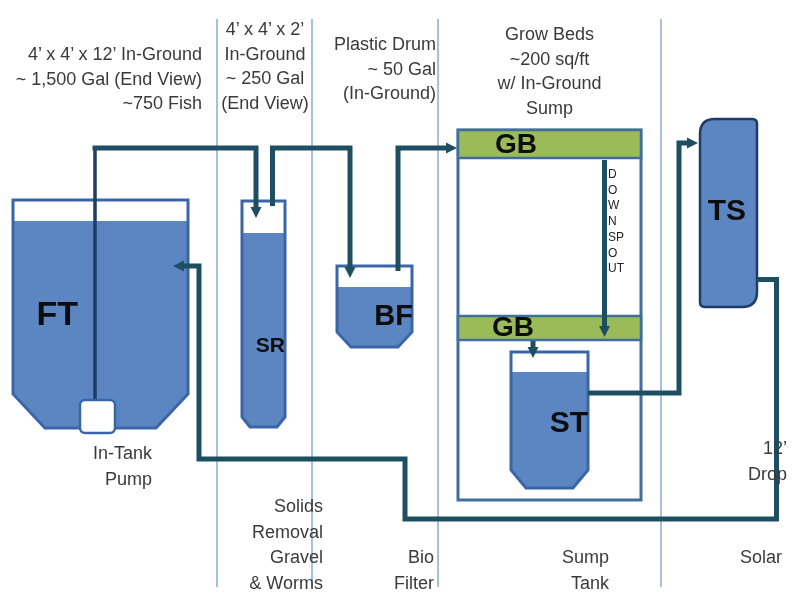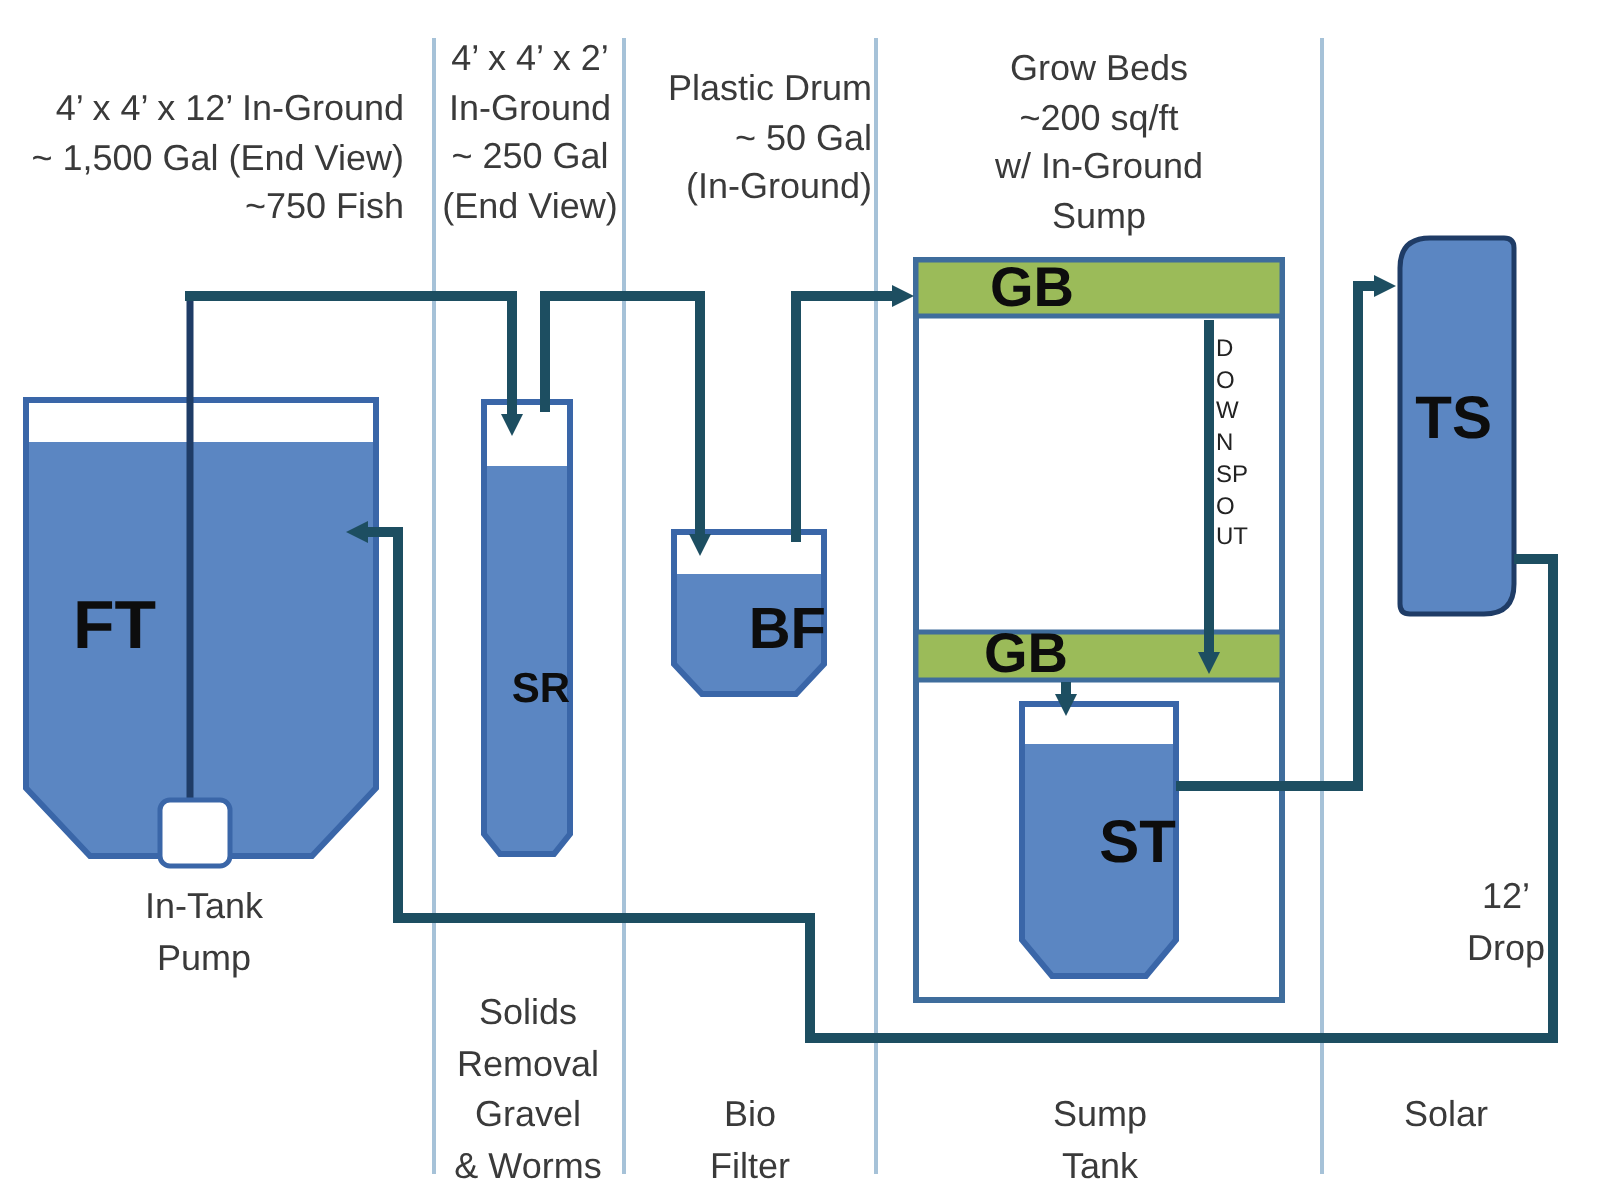--- a/index.html
+++ b/index.html
@@ -4,21 +4,21 @@
 <style>
   html,body{margin:0;padding:0;background:#fff;}
   .stage{
     position:relative;width:800px;height:600px;background:#ffffff;overflow:hidden;
     font-family:"Liberation Sans", sans-serif;color:#3a3a3a;
   }
   .divider{position:absolute;top:19px;height:568px;width:2px;background:#a6c2d8;}
   svg.layer{position:absolute;left:0;top:0;}
   .txt{position:absolute;text-align:center;font-size:18px;line-height:24.5px;color:#3a3a3a;}
   .txt div{white-space:nowrap;}
-  .cap{line-height:25.5px;}
+  .cap{line-height:25.5px;text-align:right;}
   .tklabel{position:absolute;text-align:right;font-weight:bold;color:#0d0d0d;}
   .downspout{
     position:absolute;left:608px;top:167px;width:16px;
     font-size:12px;line-height:15.7px;word-break:break-all;
     color:#222;font-weight:400;letter-spacing:0;
   }
 </style>
 </head>
 <body>
 

